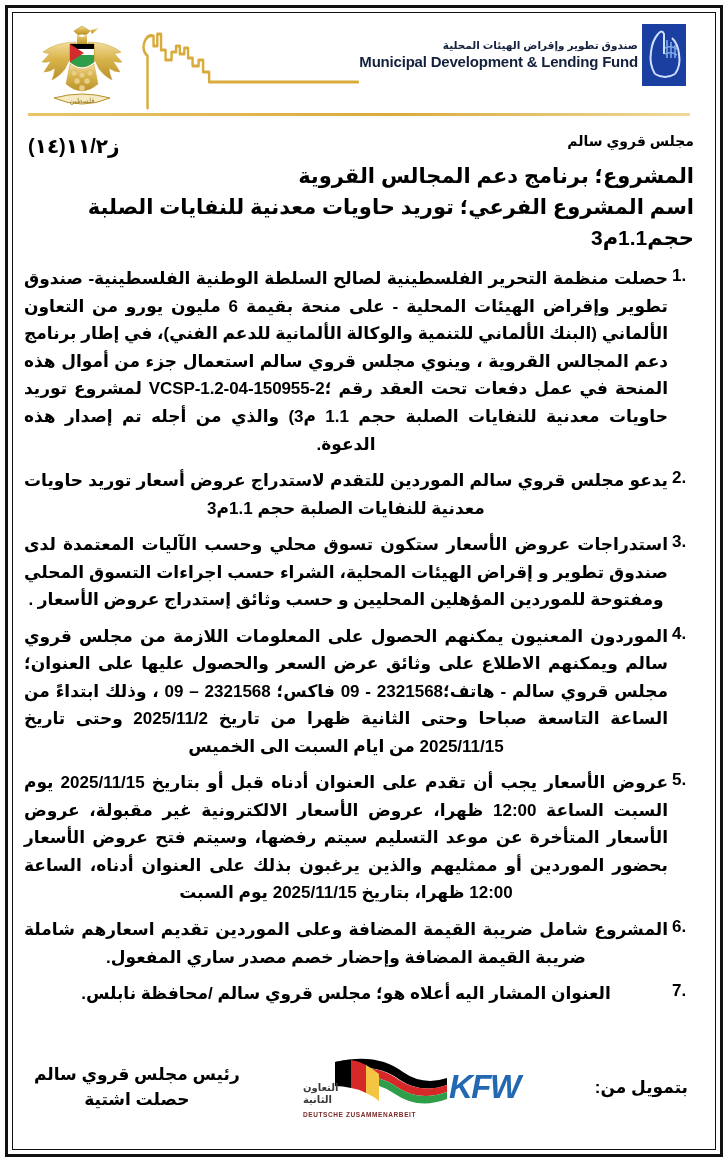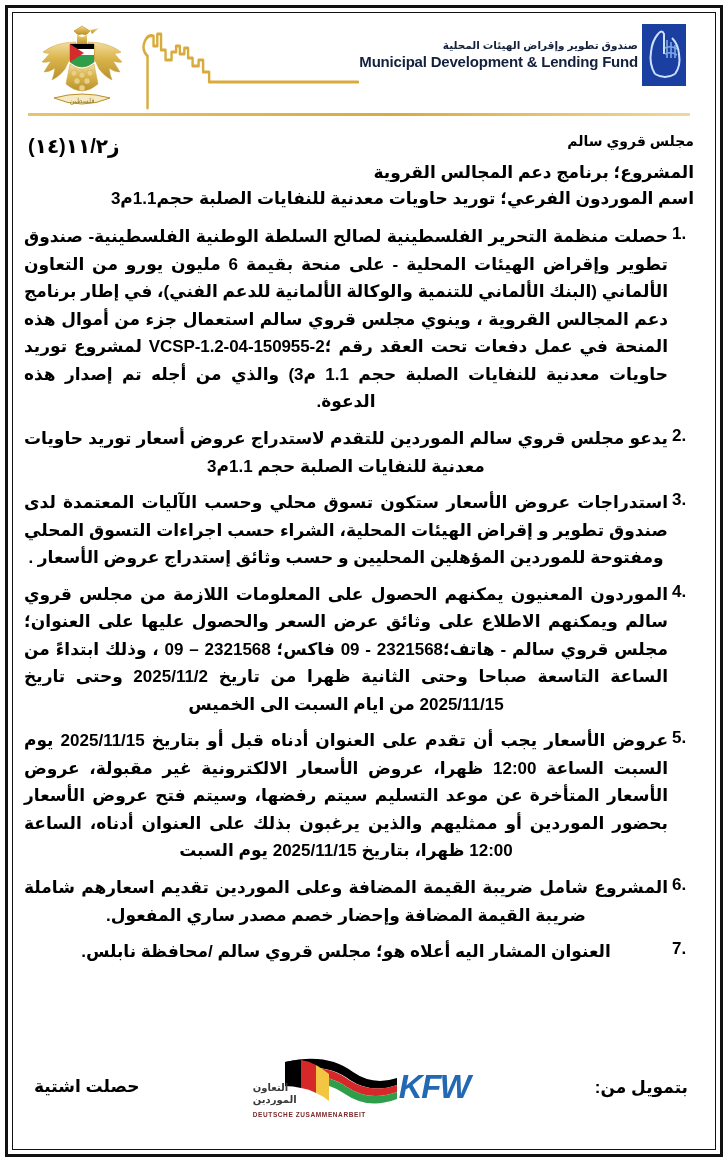--- a/index.html
+++ b/index.html
@@ -140,21 +140,21 @@
   .council {
     text-align: right;
     font-size: 14px;
     font-weight: bold;
     padding-left: 150px;
     line-height: 1.3;
   }
 
   .meta-line {
     text-align: right;
-    font-size: 17px;
+    font-size: 21px;
     font-weight: bold;
     line-height: 1.45;
     margin-top: 1px;
   }
 
   
   .clauses {
     margin-top: 12px;
   }
   .clause {
@@ -321,21 +321,21 @@
 
       <div class="gold-rule"></div>
     </div>
 
 
     <div class="meta-row">
       <div class="ref-no">ز١١/٢(١٤)</div>
       <div class="council">مجلس قروي سالم</div>
     </div>
     <div class="meta-line">المشروع؛ برنامج دعم المجالس القروية</div>
-    <div class="meta-line">اسم الموردون الفرعي؛ توريد حاويات معدنية للنفايات الصلبة حجم1.1م3</div>
+    <div class="meta-line">اسم المشروع الفرعي؛ توريد حاويات معدنية للنفايات الصلبة حجم1.1م3</div>
 
     <div class="clauses">
 
       <div class="clause">
         <div class="clause-num">1.</div>
         <div class="clause-body">حصلت منظمة التحرير الفلسطينية لصالح السلطة الوطنية الفلسطينية- صندوق تطوير وإقراض الهيئات المحلية - على منحة بقيمة 6 مليون يورو من التعاون الألماني (البنك الألماني للتنمية والوكالة الألمانية للدعم الفني)، في إطار برنامج دعم المجالس القروية ، وينوي  مجلس قروي سالم  استعمال جزء من أموال هذه المنحة في عمل دفعات تحت العقد رقم ؛2-VCSP-1.2-04-150955 لمشروع توريد حاويات معدنية للنفايات الصلبة حجم 1.1 م3)  والذي من أجله تم إصدار هذه الدعوة.</div>
       </div>
 
       <div class="clause">
         <div class="clause-num">2.</div>
@@ -379,28 +379,29 @@
           <svg viewBox="0 0 150 62" width="150" height="62">
             <path d="M36 6 Q78 -4 104 16 Q124 30 148 22 L148 29 Q122 38 101 24 Q77 6 38 14 Z" fill="#000000"></path>
             <path d="M36 14 Q76 6 100 24 Q122 38 148 29 L148 36 Q120 46 98 31 Q75 14 38 22 Z" fill="#d62828"></path>
             <path d="M36 22 Q75 14 98 31 Q120 46 148 36 L148 43 Q119 54 96 38 Q74 22 38 30 Z" fill="#2e9e4a"></path>
             <path d="M36 6 Q44 4 52 4 L52 32 Q44 30 36 30 Z" fill="#000000"></path>
             <path d="M52 4 Q60 5 67 9 L67 37 Q60 33 52 32 Z" fill="#d62828"></path>
             <path d="M67 9 Q74 13 80 18 L80 45 Q74 40 67 37 Z" fill="#f4c542"></path>
           </svg>
           <div class="german-cap">
             <div class="german-ar">التعاون</div>
-            <div class="german-ar">الموردين</div>
+            <div class="german-ar">الثانية</div>
             <div class="german-de">DEUTSCHE ZUSAMMENARBEIT</div>
           </div>
         </div>
 
         <div class="kfw">KFW</div>
       </div>
 
       <div class="signature">
+        <div>رئيس مجلس قروي سالم</div>
         <div>حصلت اشتية</div>
       </div>
 
     </div>
 
   </div>
 </div>
 
 </body></html>

